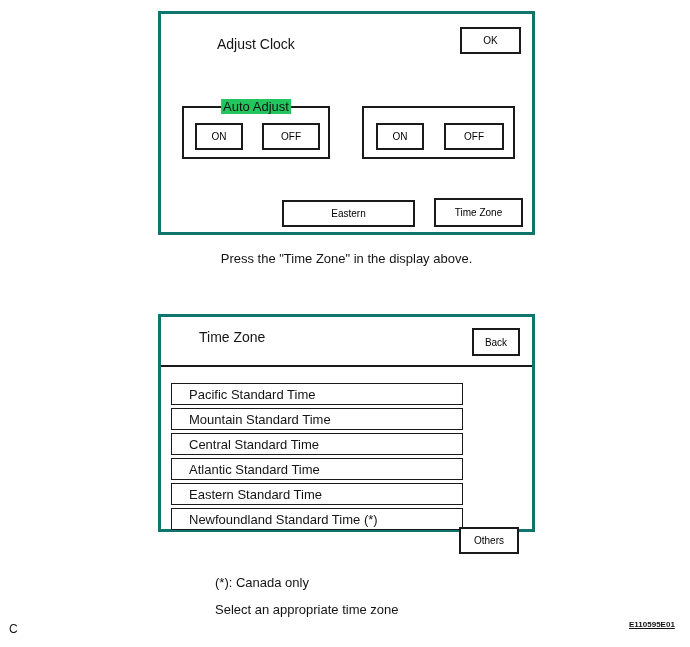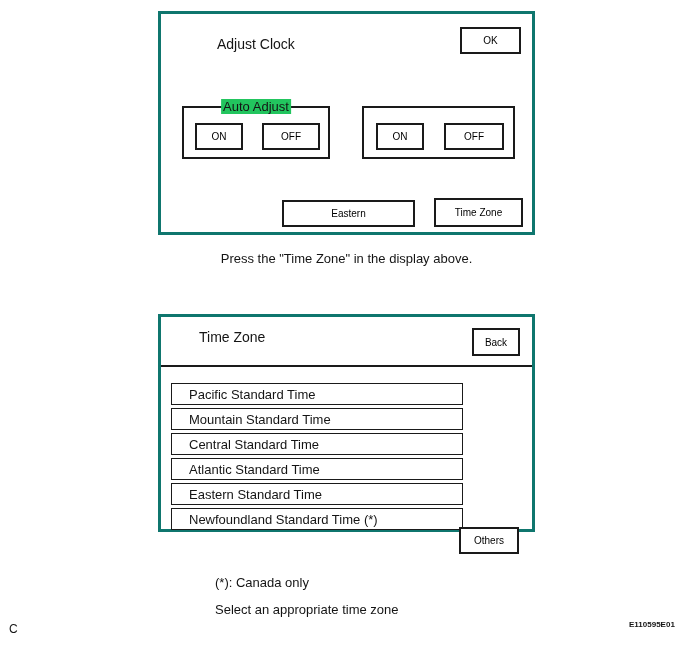--- a/index.html
+++ b/index.html
@@ -82,20 +82,21 @@
     top: 622px;
     font-size: 12px;
   }
   .figure-code {
     position: absolute;
     left: 629px;
     top: 620px;
     font-size: 8px;
     font-weight: bold;
     letter-spacing: 0;
+    text-decoration: underline;
   }
 </style>
 </head>
 <body>
 
 <div class="page">
 
   <div class="panel" style="left:158px; top:11px; width:377px; height:224px;">
 
     <div class="panel-title" style="left:56px; top:22px;">Adjust Clock</div>

